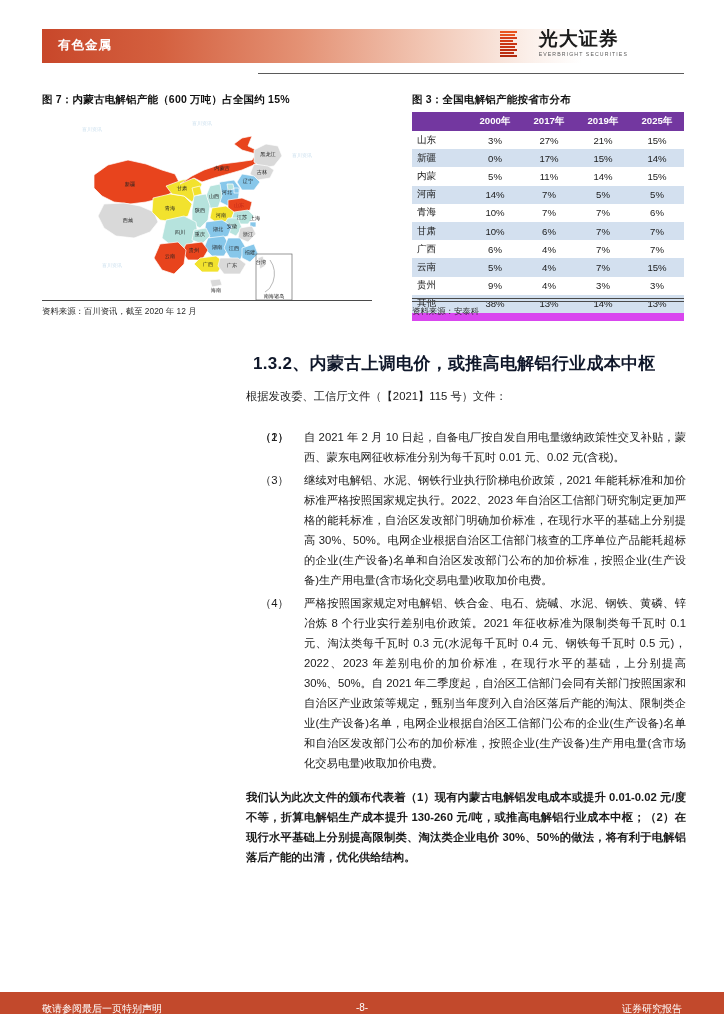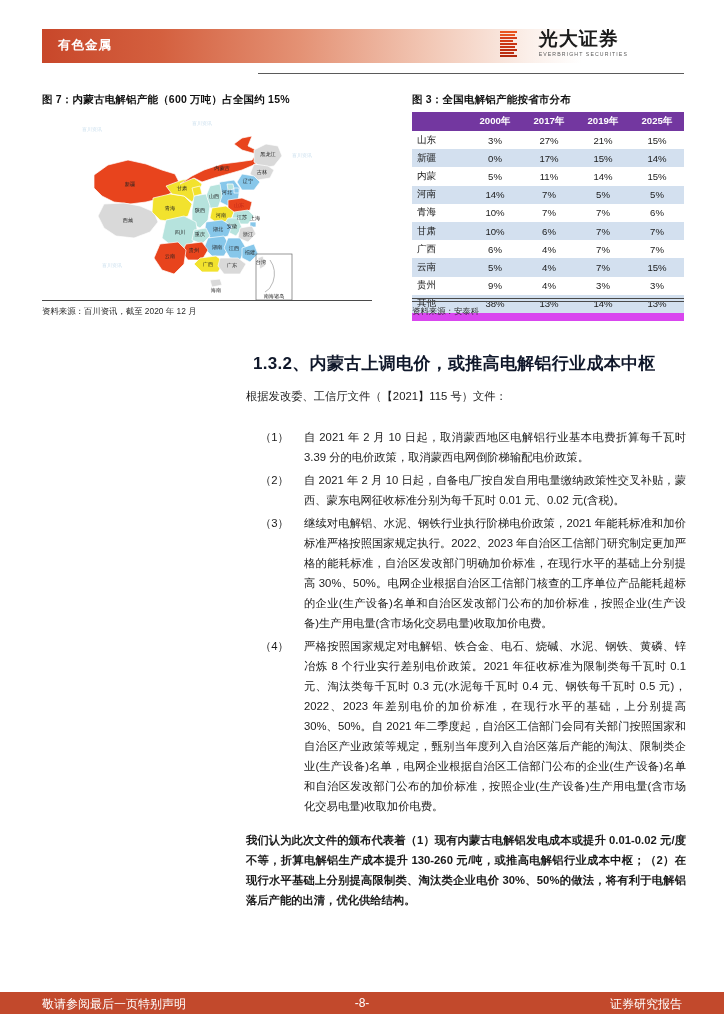--- a/index.html
+++ b/index.html
@@ -126,21 +126,21 @@
     margin-top: 14px; font-weight: bold; line-height: 20px;
     text-align: justify;
   }
 
   
   .footer {
     position: absolute; left: 0; bottom: 10px; width: 724px; height: 22px;
     background: #c2492c;
   }
   .footer span {
-    position: absolute; top: 4px; font-size: 12px; color: #ffffff;
+    position: absolute; top: 10px; font-size: 10px; color: #ffffff;
   }
   .footer .f-left { left: 42px; }
   .footer .f-mid { left: 0; width: 724px; text-align: center; }
   .footer .f-right { right: 42px; }
 </style>
 </head>
 <body>
 
 <div class="header">
   <div class="header-band">
@@ -375,21 +375,21 @@
 
 <div class="src-rule" style="left:412px; top:298px; width:272px;"></div>
 <div class="src-rule2" style="left:412px; top:301px; width:272px;"></div>
 <div class="src-note" style="left:412px; top:306px;">资料来源：安泰科</div>
 
 <div class="section-head">1.3.2、内蒙古上调电价，或推高电解铝行业成本中枢</div>
 
 <div class="body-col">
   <p>根据发改委、工信厅文件（【2021】115 号）文件：</p>
   <ul class="numlist" id="num-list">
-      <li><span class="num">（1）</span><span>自 2021 年 2 月 10 日起，取消蒙西地区电解铝行业基本电费折算每千瓦时 3.39 分的电价政策，取消蒙西电网倒阶梯输配电价政策。</span></li>
+      <li><span class="num">（1）</span></li>
       <li><span class="num">（2）</span><span>自 2021 年 2 月 10 日起，自备电厂按自发自用电量缴纳政策性交叉补贴，蒙西、蒙东电网征收标准分别为每千瓦时 0.01 元、0.02 元(含税)。</span></li>
       <li><span class="num">（3）</span><span>继续对电解铝、水泥、钢铁行业执行阶梯电价政策，2021 年能耗标准和加价标准严格按照国家规定执行。2022、2023 年自治区工信部门研究制定更加严格的能耗标准，自治区发改部门明确加价标准，在现行水平的基础上分别提高 30%、50%。电网企业根据自治区工信部门核查的工序单位产品能耗超标的企业(生产设备)名单和自治区发改部门公布的加价标准，按照企业(生产设备)生产用电量(含市场化交易电量)收取加价电费。</span></li>
       <li><span class="num">（4）</span><span>严格按照国家规定对电解铝、铁合金、电石、烧碱、水泥、钢铁、黄磷、锌冶炼 8 个行业实行差别电价政策。2021 年征收标准为限制类每千瓦时 0.1 元、淘汰类每千瓦时 0.3 元(水泥每千瓦时 0.4 元、钢铁每千瓦时 0.5 元)，2022、2023 年差别电价的加价标准，在现行水平的基础，上分别提高 30%、50%。自 2021 年二季度起，自治区工信部门会同有关部门按照国家和自治区产业政策等规定，甄别当年度列入自治区落后产能的淘汰、限制类企业(生产设备)名单，电网企业根据自治区工信部门公布的企业(生产设备)名单和自治区发改部门公布的加价标准，按照企业(生产设备)生产用电量(含市场化交易电量)收取加价电费。</span></li>
     </ul>
   <div class="concl">我们认为此次文件的颁布代表着（1）现有内蒙古电解铝发电成本或提升 0.01-0.02 元/度不等，折算电解铝生产成本提升 130-260 元/吨，或推高电解铝行业成本中枢；（2）在现行水平基础上分别提高限制类、淘汰类企业电价 30%、50%的做法，将有利于电解铝落后产能的出清，优化供给结构。</div>
 </div>
 
 <div class="footer">
   <span class="f-left">敬请参阅最后一页特别声明</span>
   <span class="f-mid">-8-</span>

